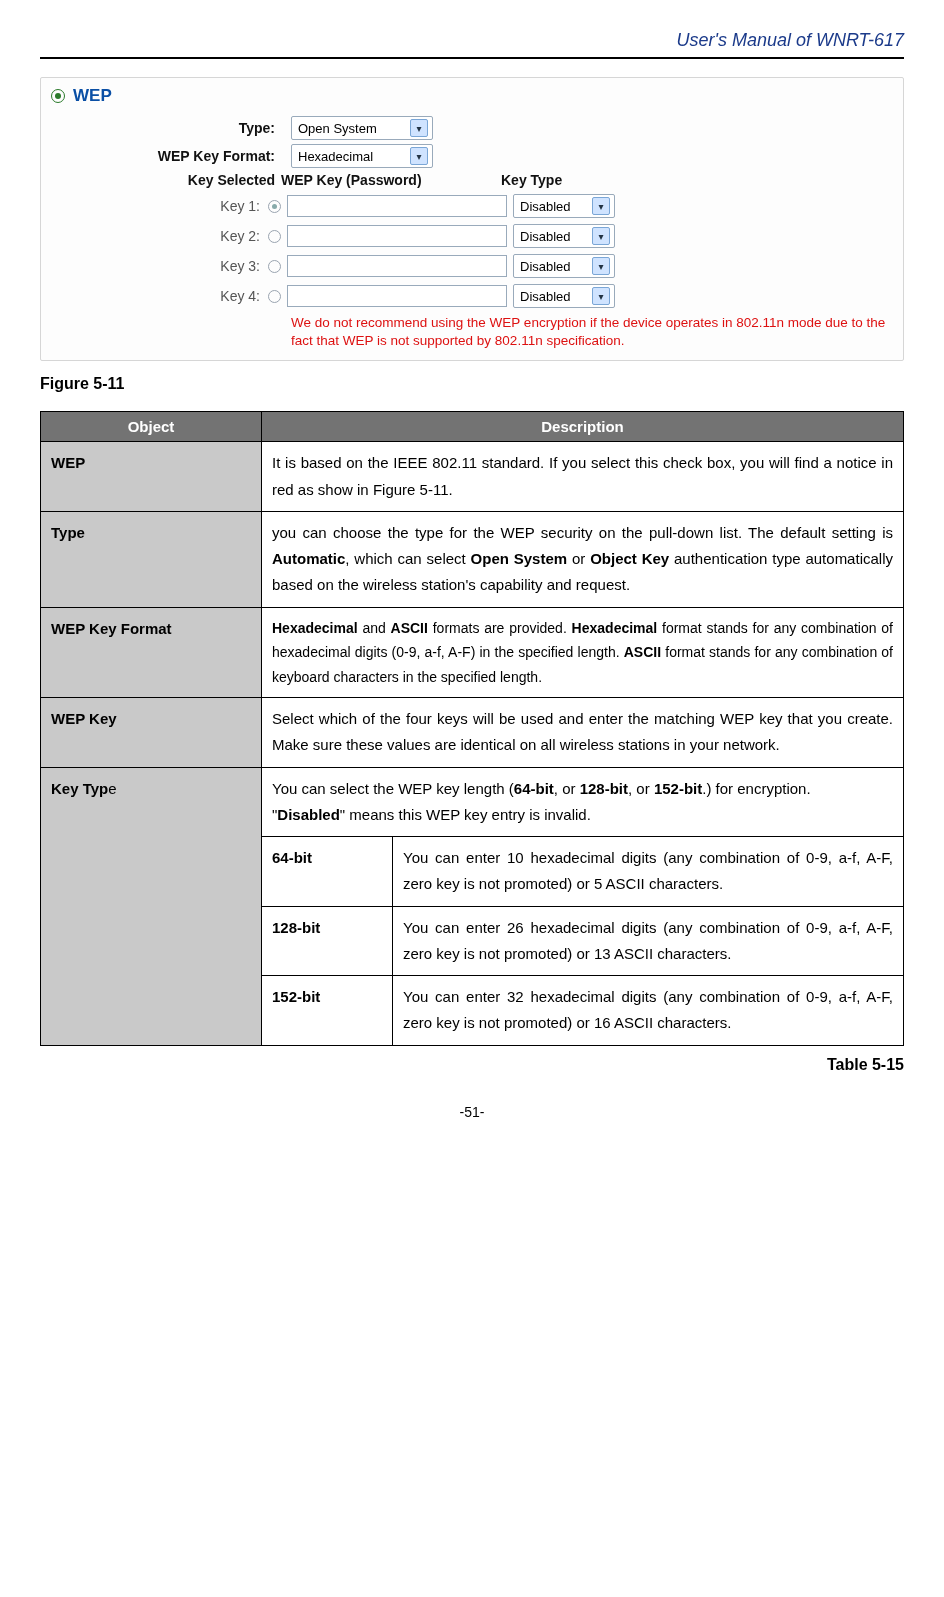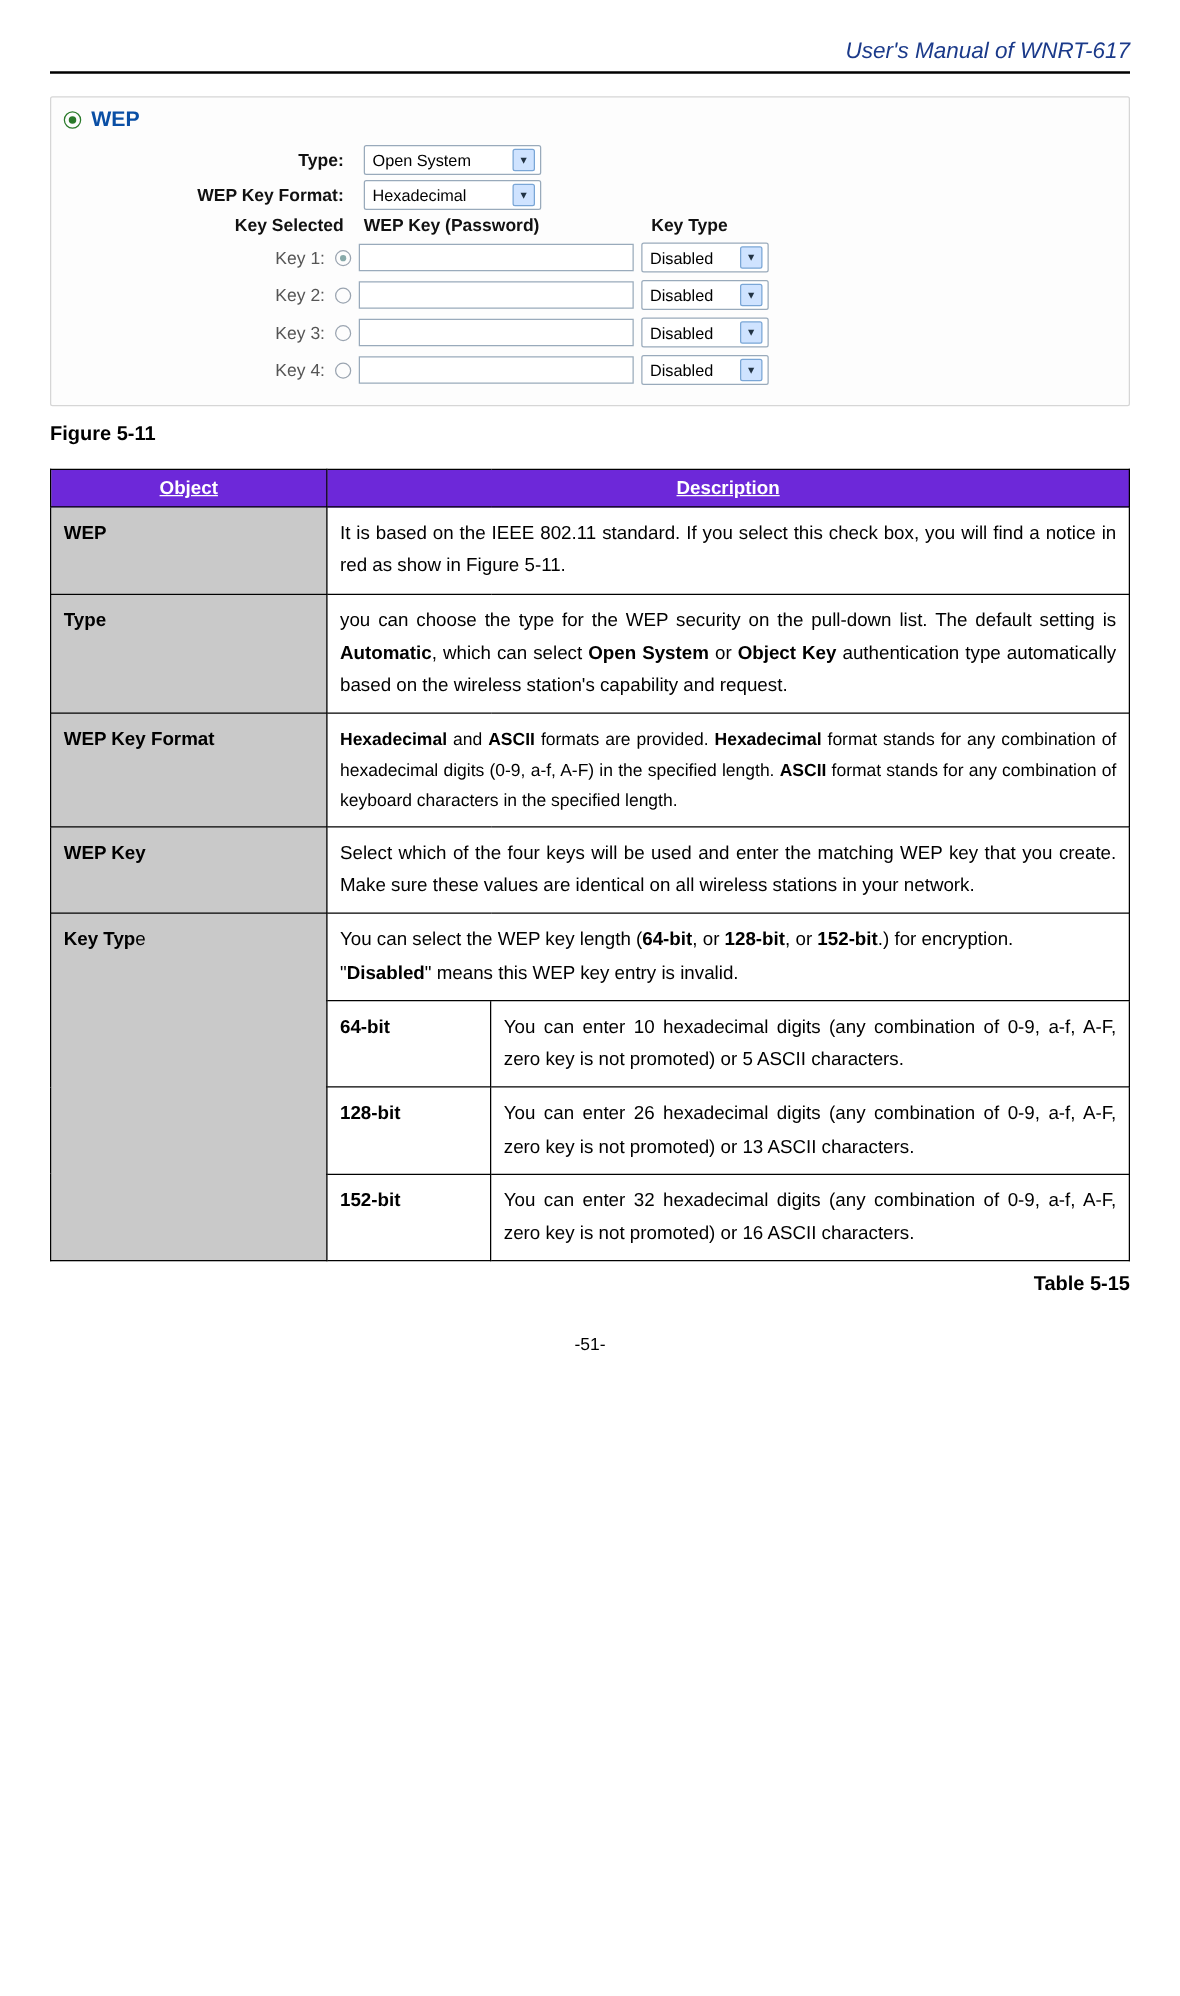--- a/index.html
+++ b/index.html
@@ -85,32 +85,32 @@
     width:13px; height:13px; border-radius:50%;
     border:1.5px solid #9aa4b0; display:inline-flex; align-items:center; justify-content:center; box-sizing:border-box;
   }
   .radio-filled::after{content:""; width:5px; height:5px; border-radius:50%; background:#8aa;}
   .text-input{
     height:22px; border:1px solid #9ab; background:#fff; width:100%; box-sizing:border-box;
   }
   .headers-row{
     display:grid;
     grid-template-columns: 230px 220px 120px;
-    column-gap:10px; font-size:14px; margin-bottom:6px;
+    font-size:14px; margin-bottom:6px;
   }
   .warning{
     color:#d11; font-size:13.5px; margin:6px 0 0 240px; line-height:1.35;
   }
   .fig-caption{ text-align:left; font-weight:bold; margin:14px 0 18px 0; font-size:16px; }
 
   
   table.desc { width:100%; border-collapse:collapse; font-size:15px; }
   table.desc th{
-    background:#6d28d9; color:#fff; font-weight:bold; text-align:center;
-    border:1px solid #000; padding:6px;text-decoration:underline;
+    background:#737373; color:#fff; font-weight:bold; text-align:center;
+    border:1px solid #000; padding:6px;
   }
   table.desc td{
     border:1px solid #000; padding:8px 10px; vertical-align:top;
     line-height:1.75; text-align:justify;
   }
   .obj-cell{ background:#c9c9c9; font-weight:bold; width:200px; }
   .sub-label{ font-weight:bold; width:110px; }
   .tbl-caption{ text-align:right; font-weight:bold; margin-top:10px; font-size:16px; }
   .page-num{ text-align:center; font-size:14px; margin-top:30px; }
 </style>
@@ -192,20 +192,21 @@
         <span>Key 4:</span>
         <span class="radio-empty"></span>
       </div>
     <input class="text-input" style="">
     <span class="select-look small">
       <span>Disabled</span>
       <span class="select-caret">▾</span>
     </span>
   </div>
 
+  <div class="warning">We do not recommend using the WEP encryption if the device operates in 802.11n mode due to the fact that WEP is not supported by 802.11n specification.</div>
 </div>
 
 <div class="fig-caption">Figure 5-11</div>
 
 <table class="desc">
   <tbody>
       <tr>
     <th>Object</th>
     <th colspan="2">Description</th>
   </tr>

